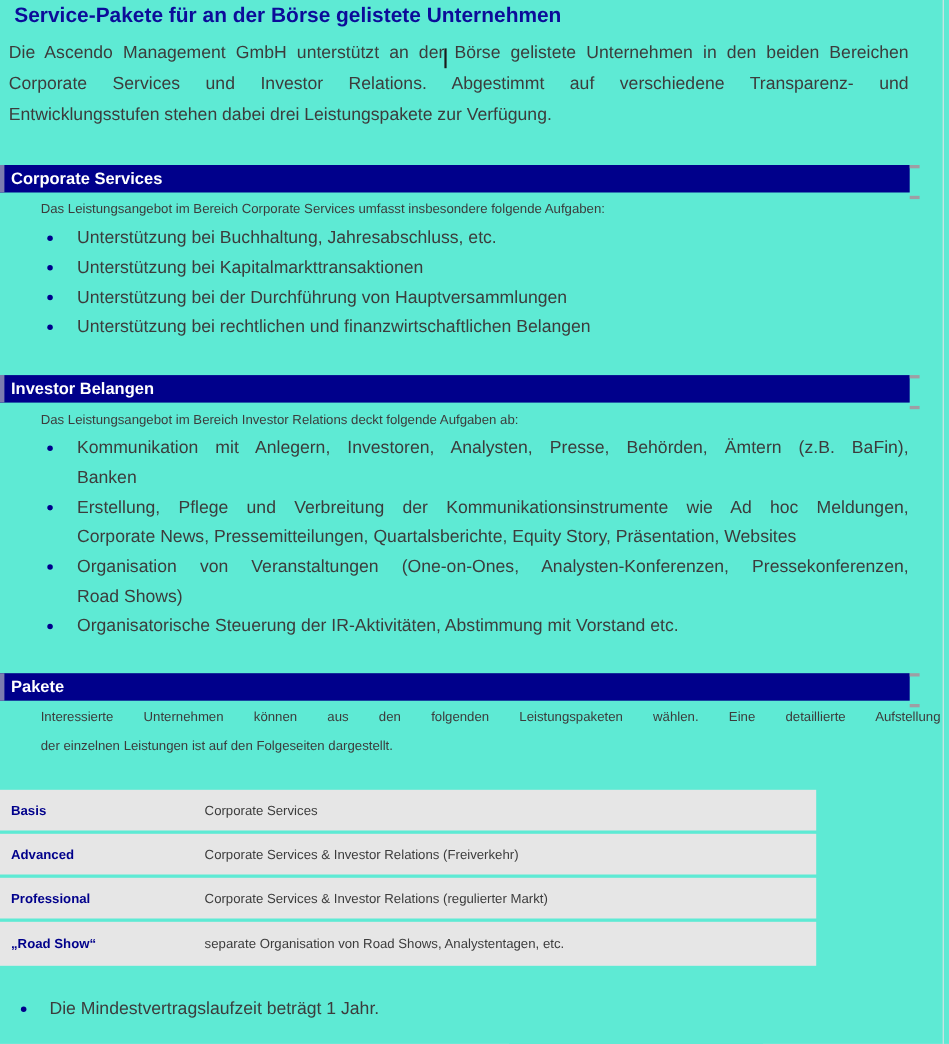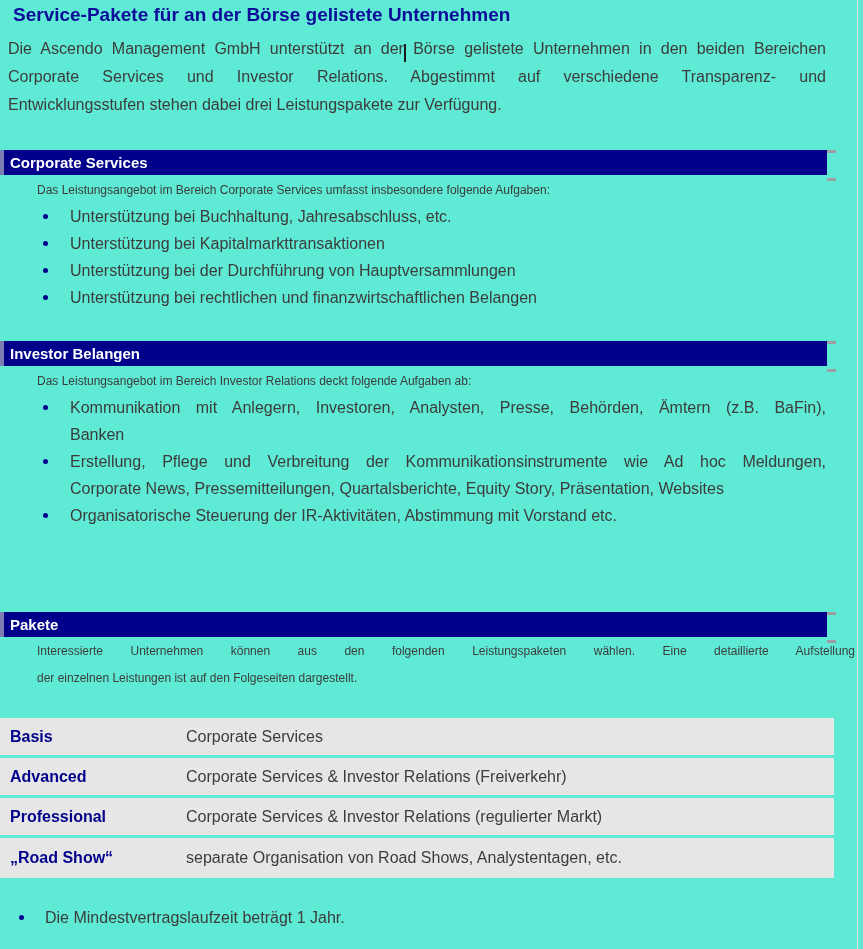--- a/index.html
+++ b/index.html
@@ -70,22 +70,22 @@
     content:'';position:absolute;
     left:-27px;top:11px;width:5px;height:5px;border-radius:50%;
     background:#00008B;
   }
   .bitem .line{white-space:nowrap;}
   .bitem .line.stretch{
     white-space:normal;text-align:justify;
     -moz-text-align-last:justify;text-align-last:justify;
   }
   .pkg-table{
-    left:0;top:718px;width:834px;
-    font-size:16px;
+    left:0;top:718px;width:742px;
+    font-size:12px;
   }
   .pkg-row{
     display:flex;align-items:center;
     height:37px;background:#E6E6E6;
     margin-bottom:3px;
     padding-left:10px;
   }
   .pkg-row:last-child{margin-bottom:0;height:40px;justify-content:flex-end;}
   .pkg-name{width:176px;font-weight:bold;color:#00008B;flex:none;}
   .pkg-desc{flex:1;color:#3C3C3C;}
@@ -143,20 +143,24 @@
   <div class="abs blist blist-ir">
     <div class="bitem">
       <div class="line stretch">Kommunikation mit Anlegern, Investoren, Analysten, Presse, Behörden, Ämtern (z.B. BaFin),</div>
       <div class="line">Banken</div>
     </div>
     <div class="bitem">
       <div class="line stretch">Erstellung, Pflege und Verbreitung der Kommunikationsinstrumente wie Ad hoc Meldungen,</div>
       <div class="line">Corporate News, Pressemitteilungen, Quartalsberichte, Equity Story, Präsentation, Websites</div>
     </div>
     <div class="bitem">
+      <div class="line stretch">Organisation von Veranstaltungen (One-on-Ones, Analysten-Konferenzen, Pressekonferenzen,</div>
+      <div class="line">Road Shows)</div>
+    </div>
+    <div class="bitem">
       <div class="line">Organisatorische Steuerung der IR-Aktivitäten, Abstimmung mit Vorstand etc.</div>
     </div>
   </div>
 
   <div class="abs bar bar-pk">Pakete</div>
 
   <div class="abs lead lead-pk">
     <div class="line stretch">Interessierte Unternehmen können aus den folgenden Leistungspaketen wählen. Eine detaillierte Aufstellung</div>
     <div class="line">der einzelnen Leistungen ist auf den Folgeseiten dargestellt.</div>
   </div>

